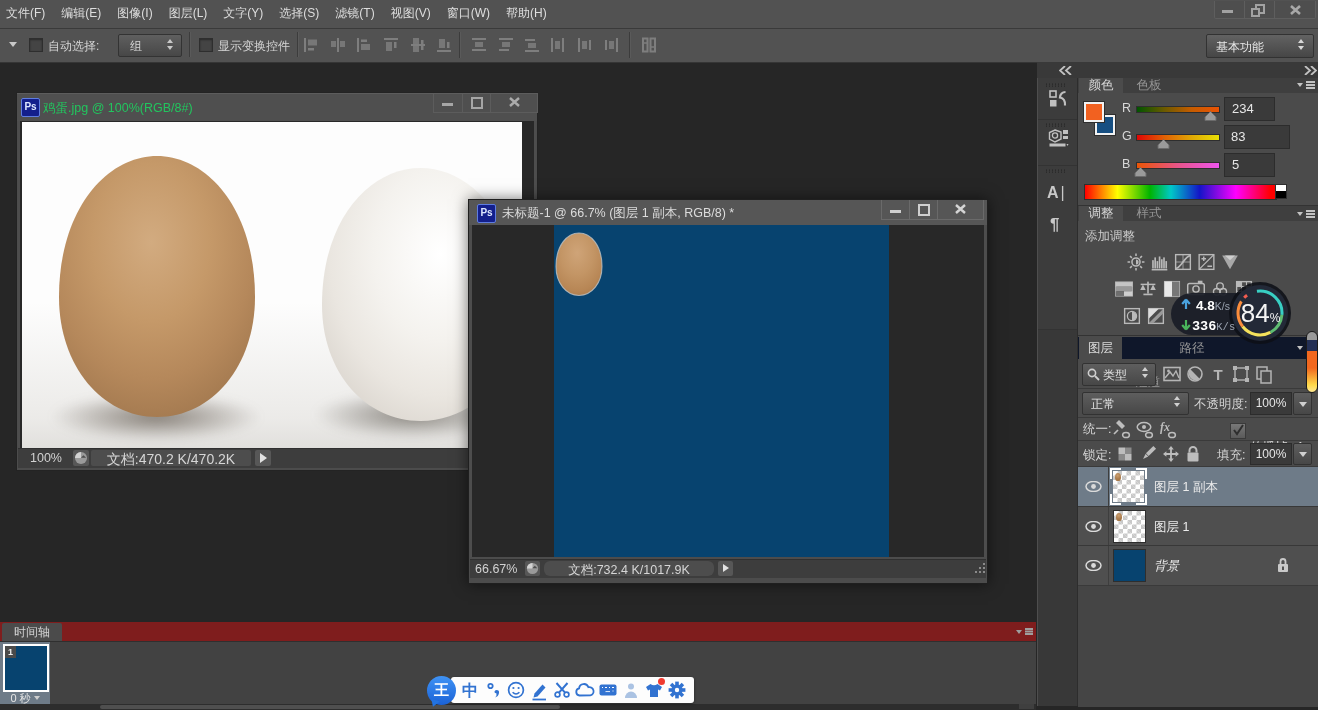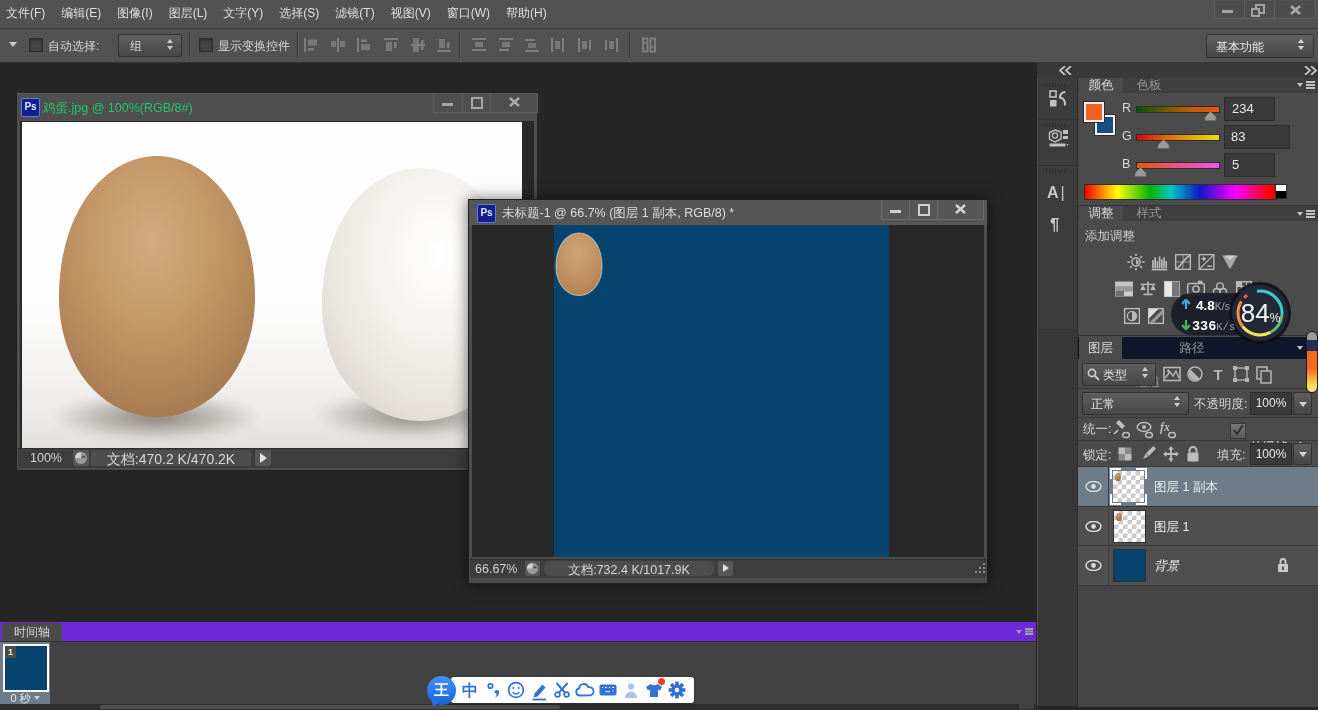--- a/index.html
+++ b/index.html
@@ -282,21 +282,21 @@
             <rect x="2" y="9" width="2" height="2"></rect>
             <rect x="6" y="9" width="2" height="2"></rect>
             <rect x="10" y="9" width="2" height="2"></rect>
           </g>
       </svg>
     </div>
     <div class="abs" style="left:1px;top:378px;width:516px;height:5px;background:#4c4c4c;"></div>
   </div>
 
   <div class="abs" id="timeline" style="left:0;top:622px;width:1036px;height:84px;">
-    <div class="abs" style="left:0;top:0;width:1036px;height:19px;background:#6d28d9;border-bottom:1px solid #2f2f2f;">
+    <div class="abs" style="left:0;top:0;width:1036px;height:19px;background:#7f1d1d;border-bottom:1px solid #2f2f2f;">
       <div class="abs" style="left:2px;top:1px;width:60px;height:18px;background:#4b4b4b;color:#d2d2d2;font-size:12px;text-align:center;line-height:18px;border-radius:2px 2px 0 0;">时间轴</div>
       <div class="abs" style="left:1016px;top:8px;width:0;height:0;border-left:3.5px solid transparent;border-right:3.5px solid transparent;border-top:4px solid #9e9e9e;"></div>
       <div class="abs" style="left:1025px;top:6px;width:8px;height:1.5px;background:#9e9e9e;box-shadow:0 2.5px 0 #9e9e9e,0 5px 0 #9e9e9e;"></div>
     </div>
     <div class="abs" style="left:0;top:20px;width:1036px;height:62px;background:#424242;">
 
       <div class="abs" style="left:0;top:0;width:50px;height:62px;background:#6e7b88;">
         <div class="abs" style="left:3px;top:2px;width:42px;height:44px;background:#07436f;border:2px solid #fff;"></div>
         <div class="abs" style="left:5px;top:4px;width:11px;height:12px;background:#4a4a4a;color:#eee;font-size:9px;font-weight:bold;text-align:center;line-height:12px;">1</div>
         <div class="abs" style="left:0;top:49px;width:50px;color:#e6e6e6;font-size:11px;text-align:center;">0 秒<span style="display:inline-block;vertical-align:2px;margin-left:3px;width:0;height:0;border-left:3.5px solid transparent;border-right:3.5px solid transparent;border-top:4.5px solid #cfcfcf;"></span></div>

